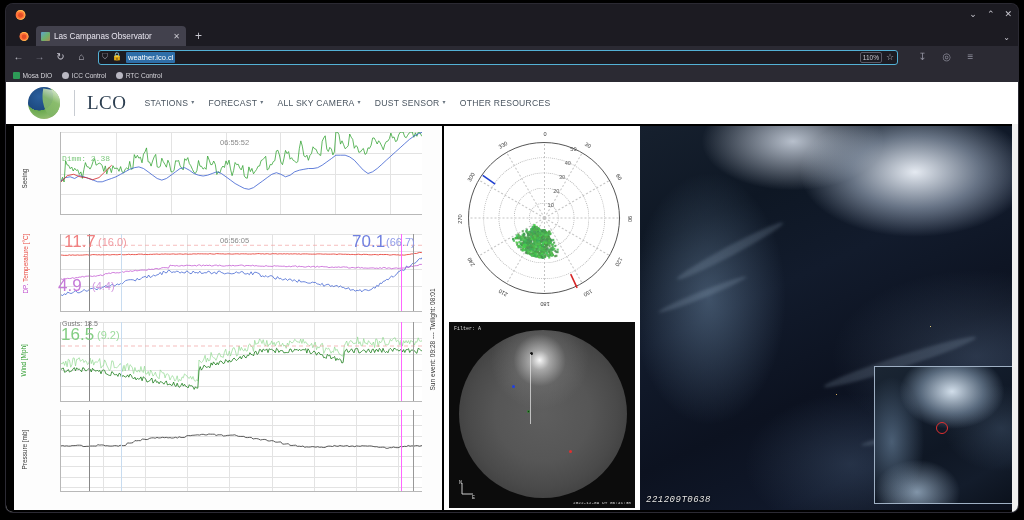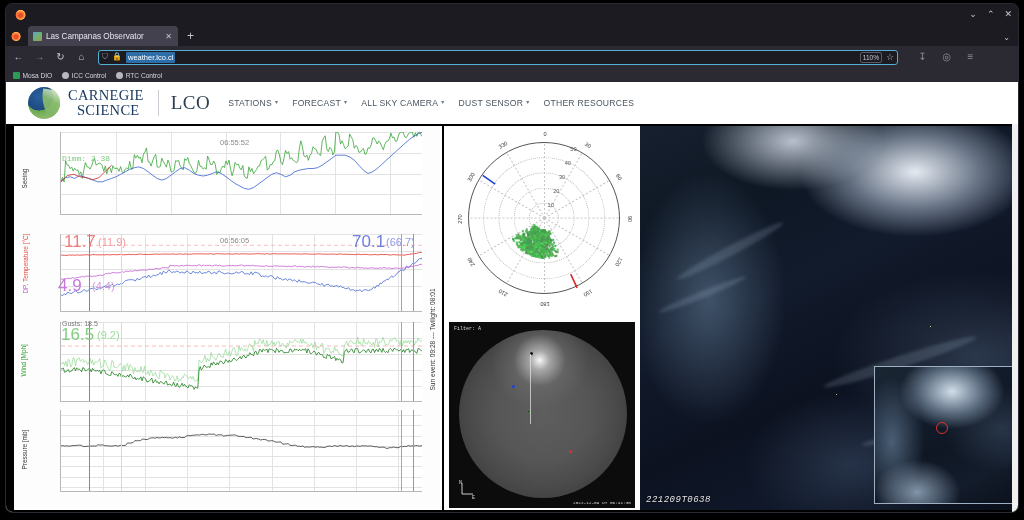--- a/index.html
+++ b/index.html
@@ -54,21 +54,21 @@
   }
   .win-btn { color: #c8c7cf; font-size: 9px; line-height: 1; cursor: pointer; }
 
   
   .tabstrip {
     position: relative;
     height: 22px;
     background: #1c1b22;
     display: flex;
     align-items: flex-end;
-    padding-left: 0;
+    padding-left: 8px;
   }
   .tabstrip-ff-icon {
     width: 12px; height: 12px; margin: 0 6px 4px 4px;
   }
   .tab {
     height: 20px;
     min-width: 150px; max-width: 150px;
     background: #42414d;
     border-radius: 4px 4px 0 0;
     display: flex; align-items: center;
@@ -483,24 +483,20 @@
       <span class="bm">
         <i class="bm-ico grey"></i>
         <span>RTC Control</span>
       </span>
     </div>
 
     <div class="page">
 
       <div class="site-header">
         <div class="carnegie-logo"></div>
-        <div class="carnegie-text">
-          <span class="l1">CARNEGIE</span>
-          <span class="l2">SCIENCE</span>
-        </div>
         <div class="hdr-divider"></div>
         <div class="lco-brand">LCO</div>
         <nav class="site-nav">
           <span class="nav-item">
             <span>STATIONS</span>
             <span class="caret">▾</span>
           </span>
           <span class="nav-item">
             <span>FORECAST</span>
             <span class="caret">▾</span>
@@ -571,21 +567,21 @@
                   <polyline points="0.0,21.0 1.7,21.2 3.3,21.4 5.0,21.3 6.6,21.4 8.3,20.8 9.9,21.3 11.6,20.9 13.2,21.2 14.9,21.2 16.5,20.9 18.2,21.2 19.8,21.1 21.5,21.1 23.1,20.9 24.8,20.8 26.4,20.7 28.1,21.2 29.8,21.0 31.4,20.6 33.1,20.6 34.7,20.7 36.4,20.9 38.0,20.7 39.7,21.0 41.3,20.7 43.0,20.9 44.6,20.8 46.3,20.5 47.9,20.9 49.6,20.9 51.2,20.6 52.9,20.6 54.5,20.7 56.2,20.8 57.9,20.5 59.5,20.4 61.2,20.6 62.8,20.8 64.5,20.7 66.1,20.6 67.8,20.2 69.4,20.7 71.1,20.4 72.7,20.6 74.4,20.6 76.0,20.5 77.7,20.1 79.3,20.2 81.0,20.1 82.6,20.6 84.3,20.3 86.0,20.6 87.6,20.5 89.3,20.3 90.9,20.4 92.6,20.2 94.2,20.2 95.9,20.0 97.5,20.3 99.2,20.3 100.8,20.0 102.5,20.2 104.1,19.9 105.8,20.1 107.4,20.1 109.1,20.2 110.7,20.0 112.4,19.9 114.1,20.2 115.7,20.2 117.4,20.0 119.0,19.9 120.7,20.1 122.3,20.3 124.0,19.9 125.6,20.0 127.3,20.3 128.9,20.1 130.6,20.2 132.2,19.8 133.9,19.9 135.5,20.0 137.2,19.7 138.8,19.9 140.5,19.8 142.2,19.9 143.8,19.9 145.5,19.9 147.1,20.1 148.8,19.6 150.4,19.9 152.1,20.1 153.7,20.1 155.4,19.6 157.0,19.7 158.7,19.8 160.3,19.9 162.0,19.8 163.6,20.1 165.3,20.0 166.9,19.8 168.6,19.9 170.3,20.1 171.9,20.1 173.6,19.9 175.2,19.8 176.9,19.8 178.5,20.1 180.2,19.8 181.8,19.8 183.5,19.9 185.1,19.8 186.8,20.1 188.4,20.0 190.1,20.1 191.7,19.8 193.4,20.0 195.1,19.8 196.7,19.6 198.4,19.6 200.0,20.0 201.7,19.7 203.3,20.1 205.0,19.8 206.6,19.7 208.3,20.1 209.9,20.1 211.6,19.6 213.2,19.8 214.9,19.7 216.5,20.1 218.2,19.8 219.8,19.8 221.5,20.0 223.2,19.7 224.8,20.0 226.5,19.7 228.1,20.1 229.8,19.8 231.4,20.0 233.1,19.8 234.7,19.8 236.4,20.1 238.0,19.8 239.7,20.3 241.3,19.9 243.0,19.9 244.6,19.9 246.3,19.9 247.9,20.1 249.6,20.1 251.3,20.2 252.9,20.1 254.6,20.2 256.2,19.9 257.9,19.9 259.5,19.9 261.2,20.1 262.8,20.2 264.5,20.0 266.1,20.2 267.8,20.2 269.4,20.2 271.1,20.1 272.7,20.0 274.4,20.2 276.0,20.5 277.7,20.0 279.4,20.0 281.0,20.2 282.7,20.3 284.3,20.2 286.0,20.4 287.6,20.3 289.3,20.6 290.9,20.4 292.6,20.5 294.2,20.7 295.9,20.4 297.5,20.2 299.2,20.5 300.8,20.7 302.5,20.3 304.1,20.4 305.8,20.4 307.5,20.7 309.1,20.8 310.8,20.8 312.4,20.6 314.1,20.5 315.7,20.7 317.4,20.9 319.0,20.4 320.7,20.5 322.3,20.6 324.0,20.5 325.6,20.5 327.3,20.7 328.9,21.1 330.6,20.9 332.2,20.6 333.9,20.7 335.6,20.9 337.2,20.8 338.9,21.2 340.5,20.8 342.2,21.1 343.8,21.1 345.5,20.7 347.1,20.5 348.8,20.4 350.4,19.9 352.1,19.9 353.7,19.4 355.4,19.5 357.0,18.9 358.7,18.4 360.3,18.6 362.0,18.0" fill="none" stroke="#e8453c" stroke-width="0.9"></polyline>
                   <line x1="0" x2="362" y1="11.266666666666666" y2="11.266666666666666" stroke="#f0a0a0" stroke-width="0.7" stroke-dasharray="4 3"></line>
                 </svg>
                 <div class="vline" style="left: 28px; width: 1.2px; background: rgb(136, 136, 136);"></div>
                 <div class="vline" style="left: 60px; width: 1.4px; background: rgb(200, 220, 240);"></div>
                 <div class="vline" style="left: 340px; width: 1.3px; background: rgb(255, 102, 255);"></div>
                 <div class="vline" style="left: 352px; width: 1px; background: rgb(153, 153, 153);"></div>
               </div>
             <div class="timestamp-lbl" style="left:206px;top:6px;">06:56:05</div>
             <div class="big-val" style="left:50px;top:2px;font-size:17px;color:#f08080;">11.7</div>
-            <div class="big-val" style="left:84px;top:6px;font-size:11px;color:#f09aa0;">(11.9)</div>
+            <div class="big-val" style="left:84px;top:6px;font-size:11px;color:#f09aa0;">(16.0)</div>
             <div class="big-val" style="left:338px;top:2px;font-size:17px;color:#7080e0;">70.1</div>
             <div class="big-val" style="left:372px;top:6px;font-size:11px;color:#8f9ae8;">(66.7)</div>
             <div class="big-val" style="left:44px;top:46px;font-size:17px;color:#c57ad8;">4.9</div>
             <div class="big-val" style="left:78px;top:50px;font-size:11px;color:#d49ae0;">(4.4)</div>
           </div>
 
           <div class="chart-panel" style="position:absolute;left:0;top:192px;width:428px;height:90px;">
             <div class="axis-title vert" style="left:-14px;top:32px;width:46px;color:#2a9a2a;">Wind [Mph]</div>
             <div class="plot" id="plot-wind" style="left:46px;top:4px;width:362px;height:80px;">
                 <div class="gridline-h" style="top: 64px;"></div>

